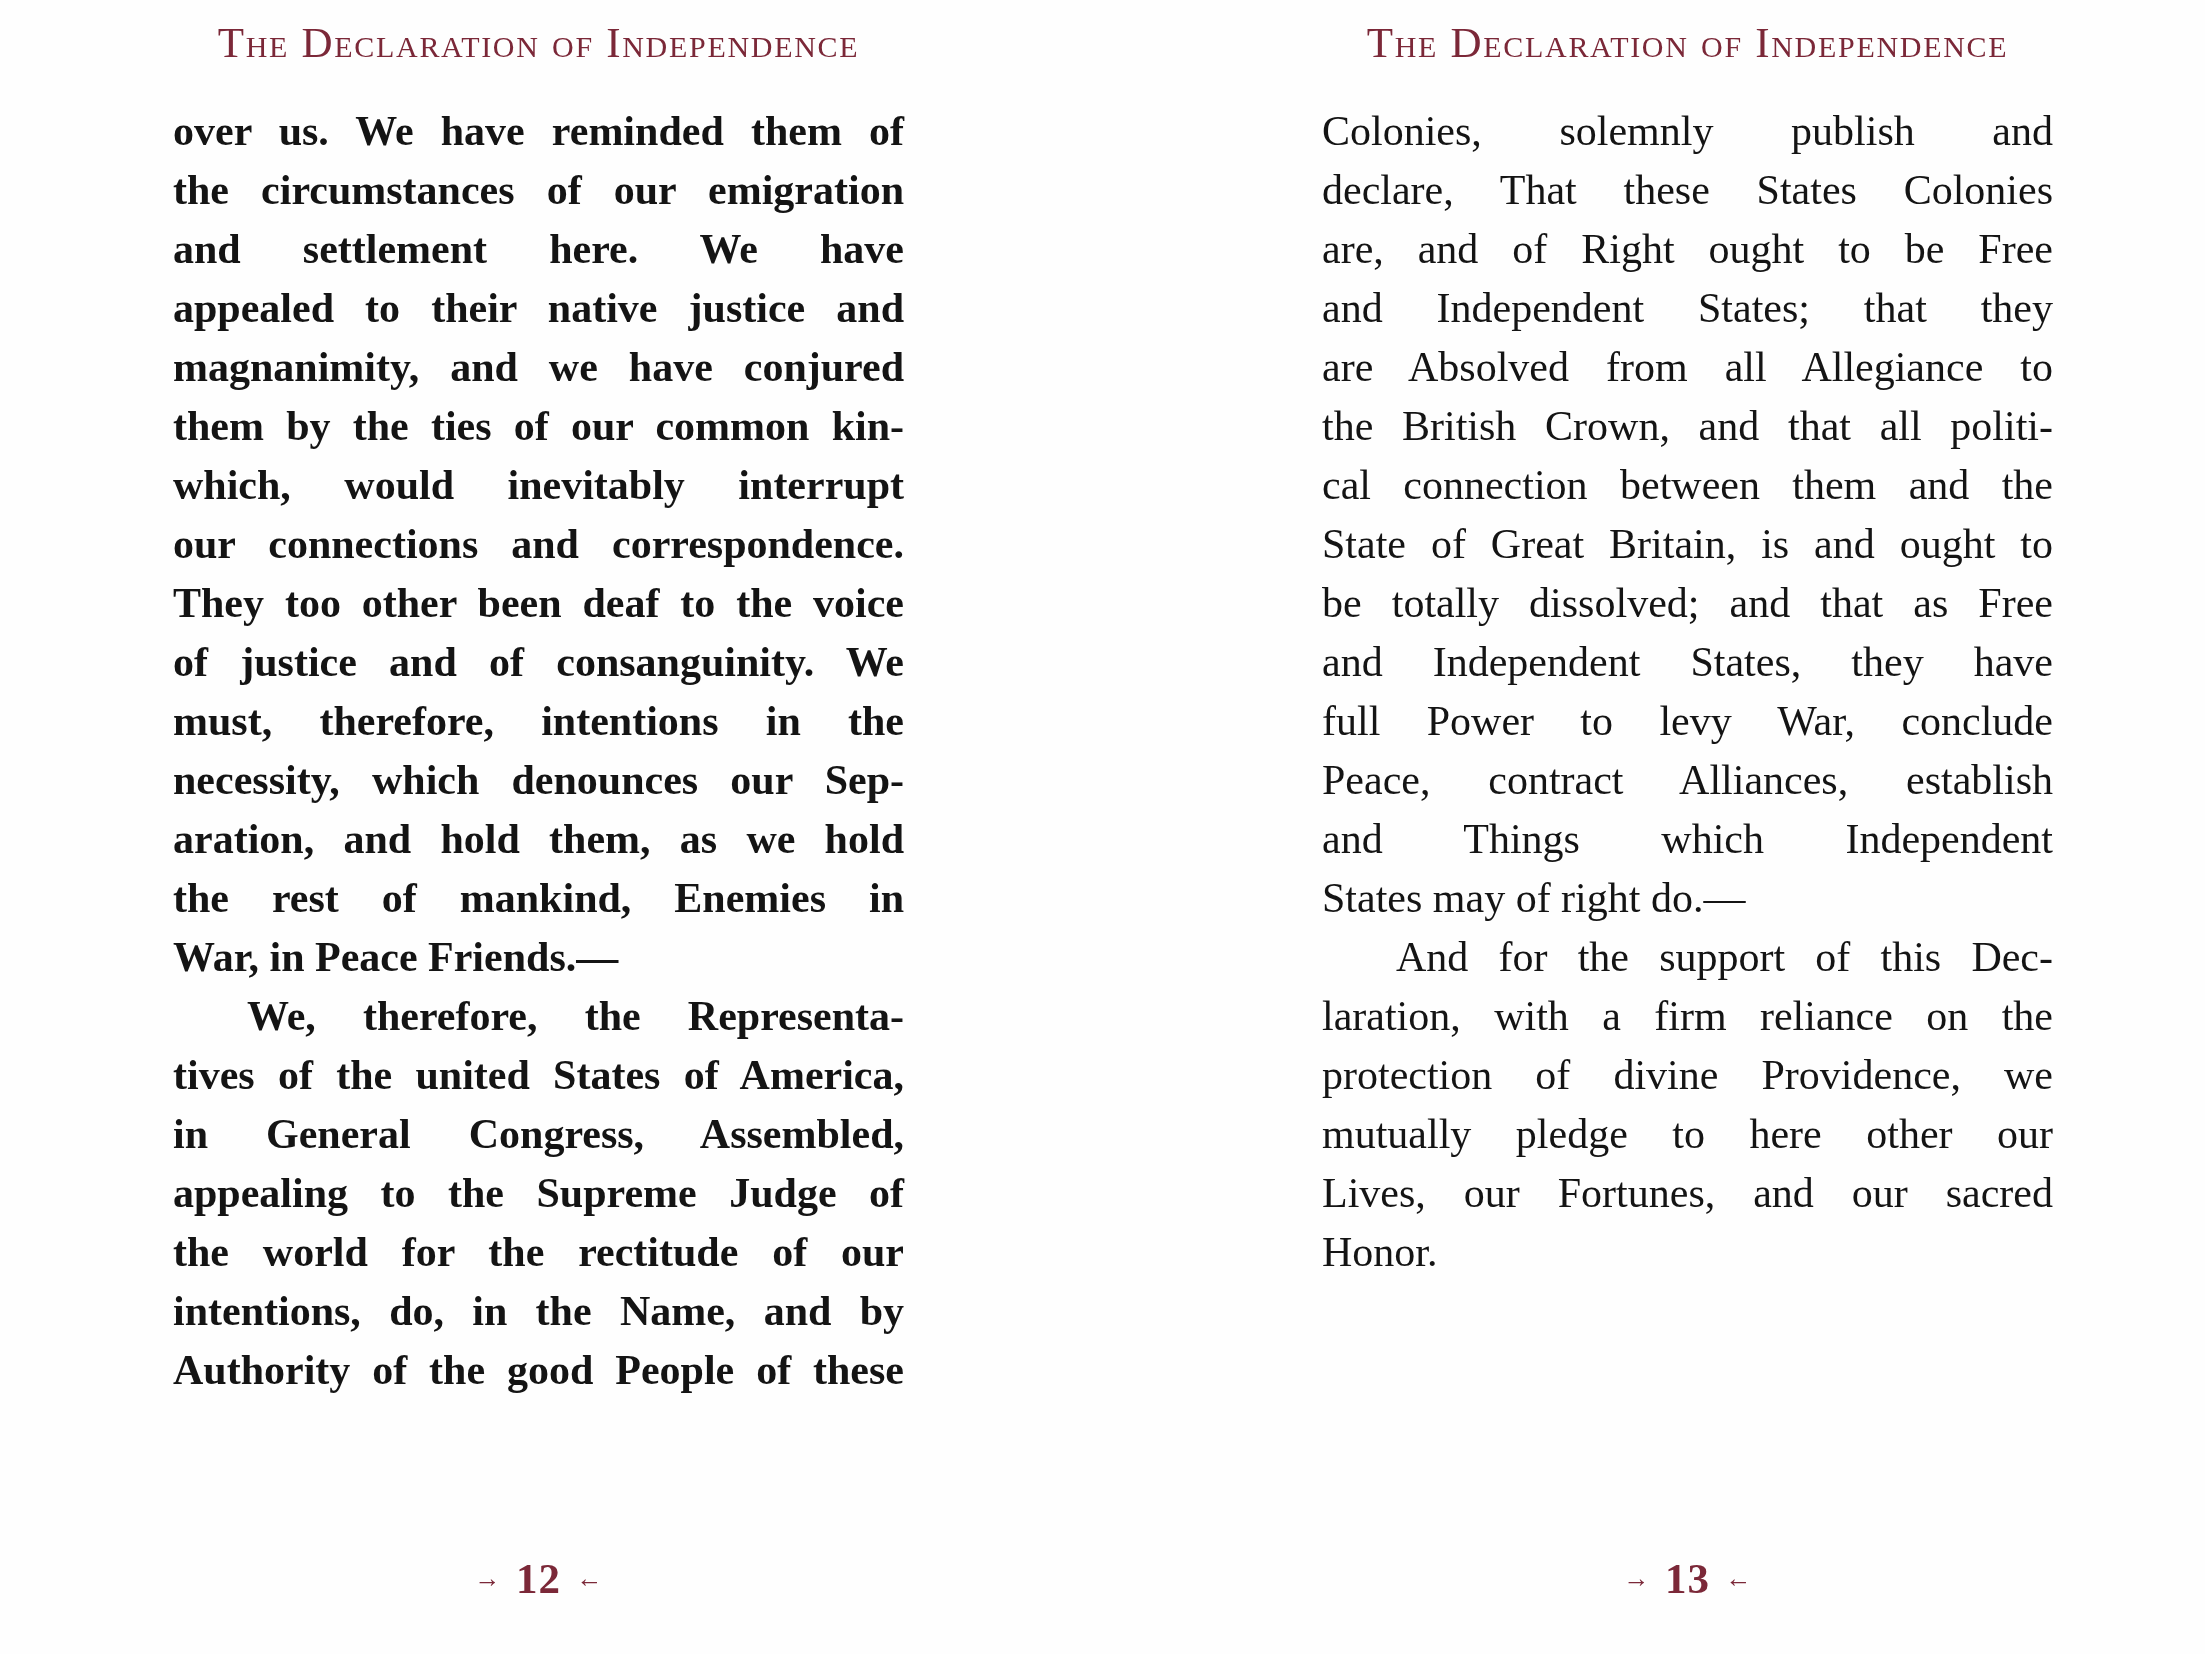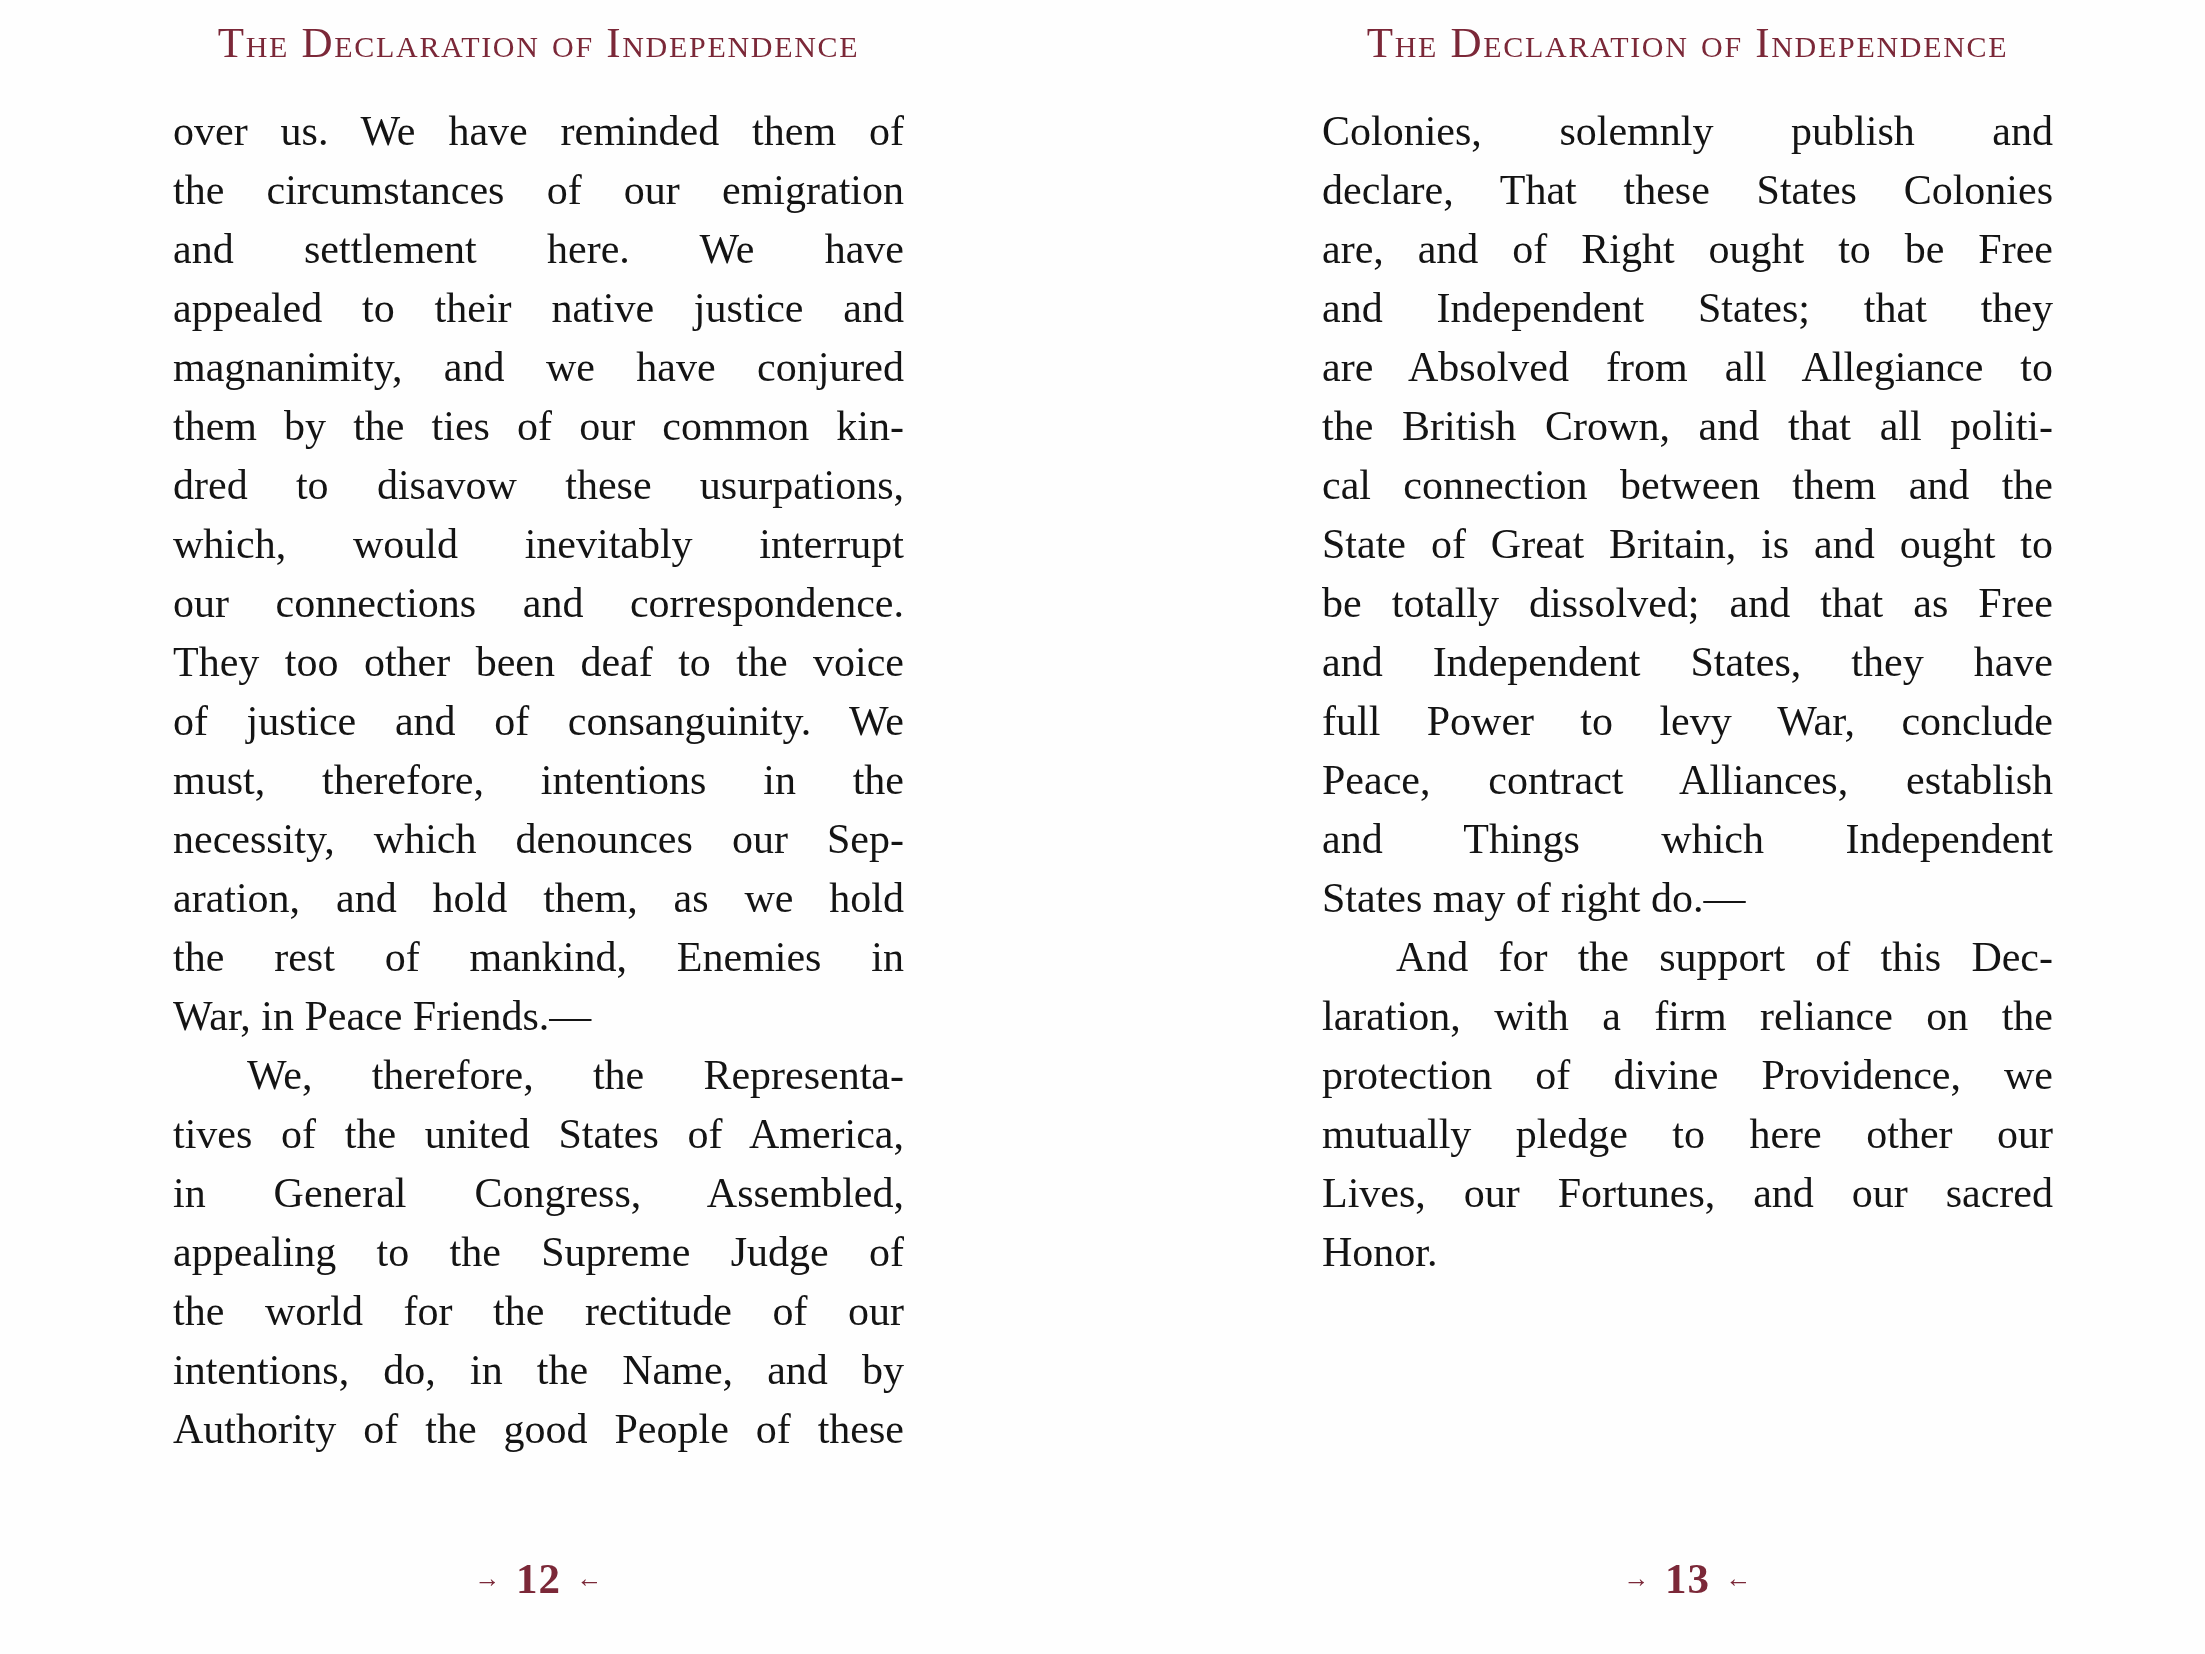--- a/index.html
+++ b/index.html
@@ -40,21 +40,21 @@
   }
   .page.left  .running-head { left: 173px; }
   .page.right .running-head { left: 219px; }
 
   .text-col {
     position: absolute;
     top: 102px;
     width: 731px;
     font-size: 42px;
   }
-  .page.left  .text-col { left: 173px; }
+  .page.left  .text-col { left: 173px; font-weight: bold; }
   .page.right .text-col { left: 219px; }
 
   .line {
     height: 59px;
     line-height: 59px;
     text-align: justify;
     text-align-last: justify;
     white-space: normal;
   }
   .line.endline {
@@ -96,21 +96,20 @@
 
   <section class="page left">
     <header class="running-head">The Declaration of Independence</header>
     <div class="text-col">
         <div class="line">over us. We have reminded them of</div>
         <div class="line">the circumstances of our emigration</div>
         <div class="line">and settlement here. We have</div>
         <div class="line">appealed to their native justice and</div>
         <div class="line">magnanimity, and we have conjured</div>
         <div class="line">them by the ties of our common kin-</div>
-        <div class="line">dred to disavow these usurpations,</div>
         <div class="line">which, would inevitably interrupt</div>
         <div class="line">our connections and correspondence.</div>
         <div class="line">They too other been deaf to the voice</div>
         <div class="line">of justice and of consanguinity. We</div>
         <div class="line">must, therefore, intentions in the</div>
         <div class="line">necessity, which denounces our Sep-</div>
         <div class="line">aration, and hold them, as we hold</div>
         <div class="line">the rest of mankind, Enemies in</div>
         <div class="line endline">War, in Peace Friends.—</div>
         <div class="line indent">We, therefore, the Representa-</div>

